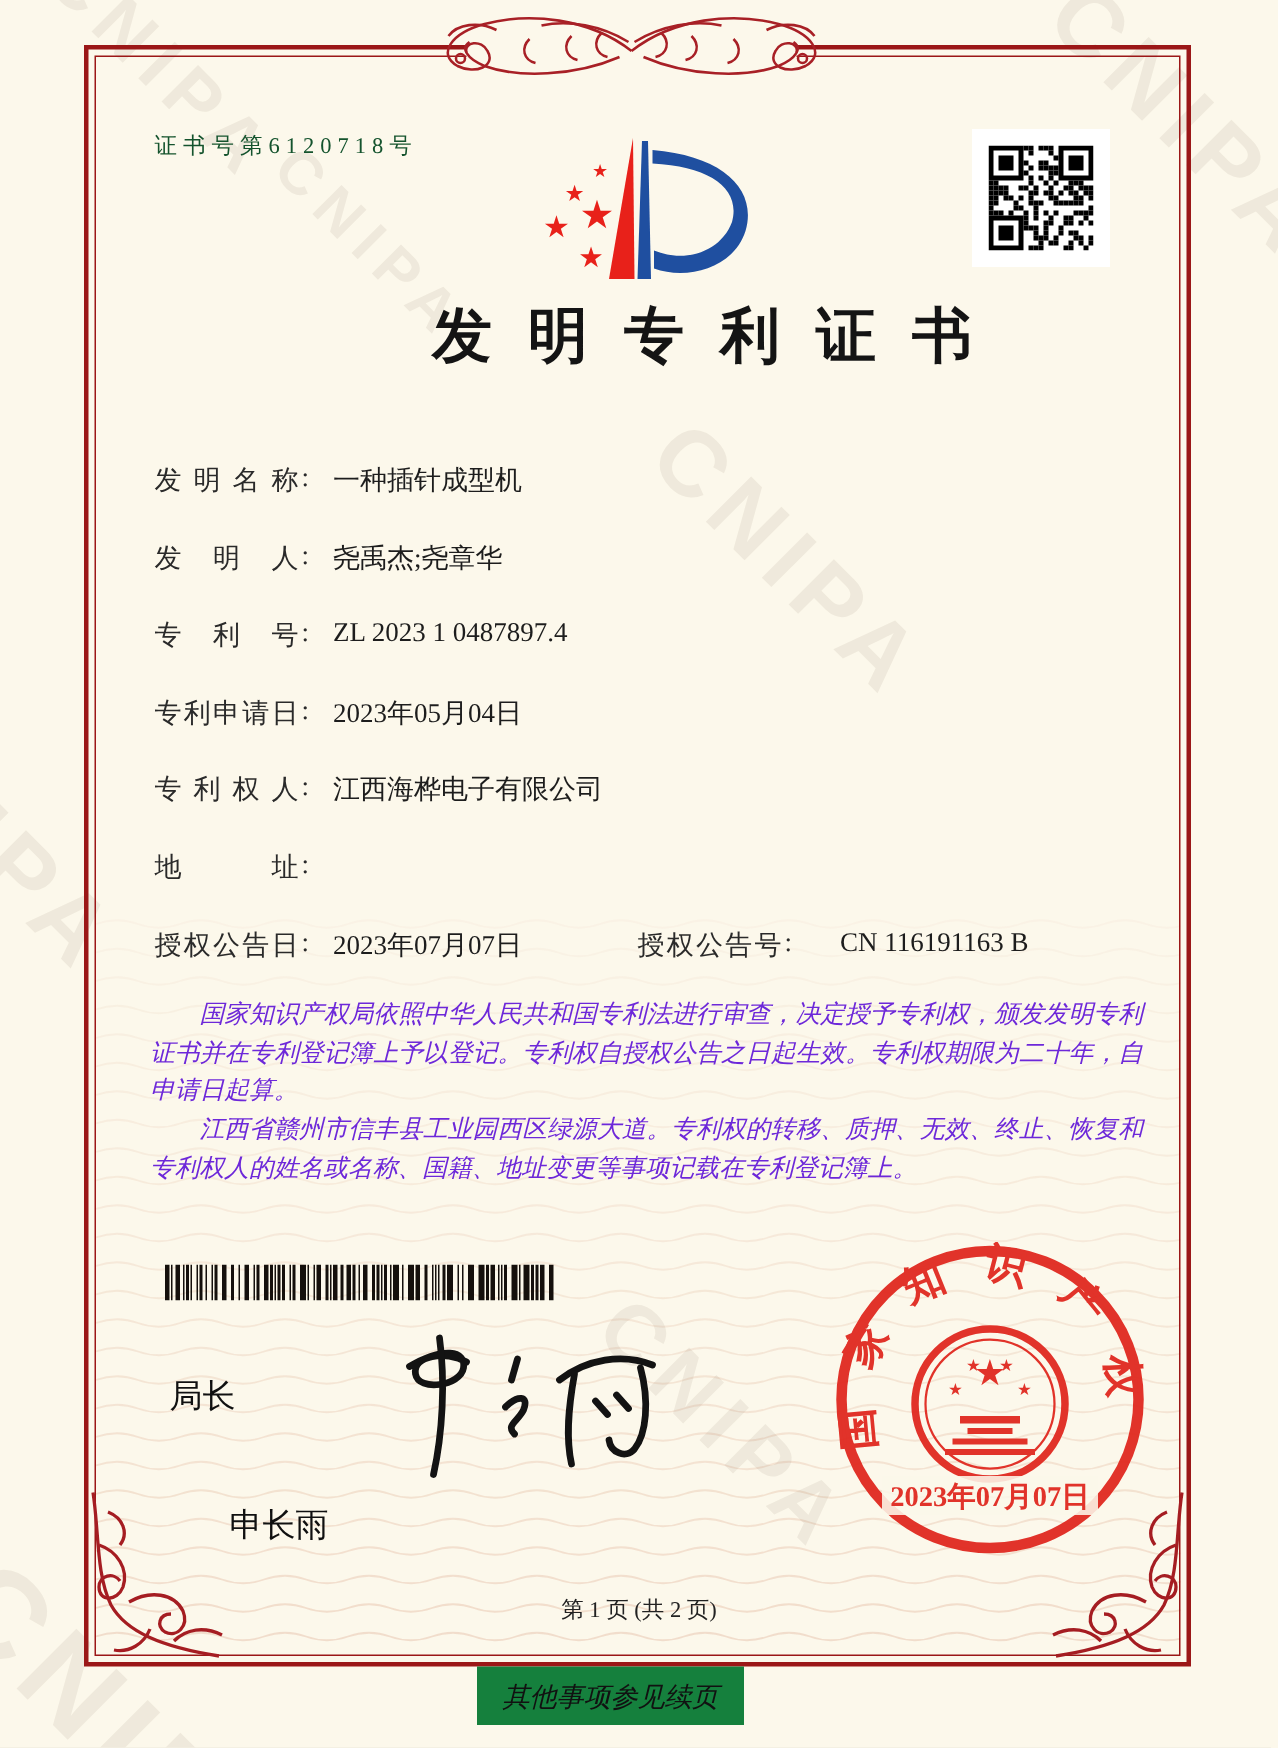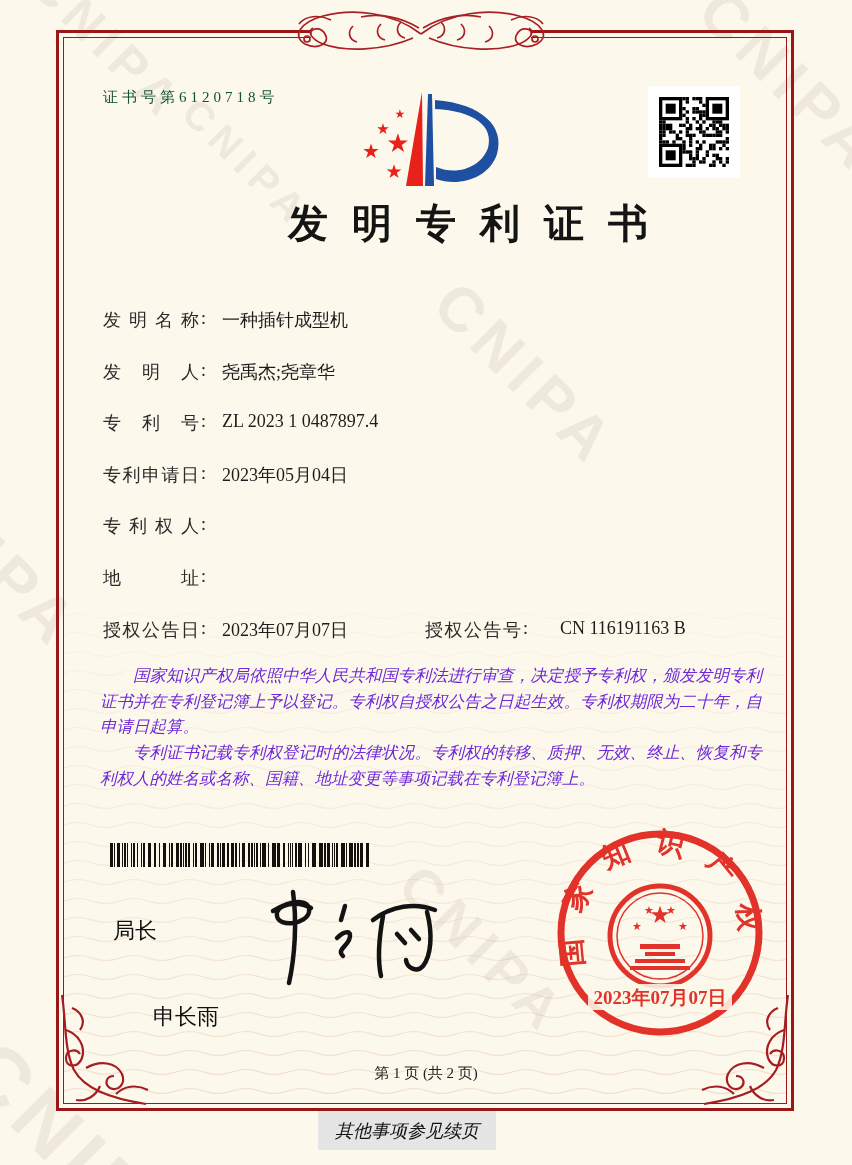--- a/index.html
+++ b/index.html
@@ -28,21 +28,21 @@
   .flabel2{position:absolute;left:425px;top:0;color:#2a2a2a;}
   .fvalue2{position:absolute;left:560px;top:0;white-space:nowrap;}
   
   .para{position:absolute;left:100px;width:662px;font-size:16.5px;line-height:25.5px;font-style:italic;
         color:#6d28d9;text-indent:2em;text-align:justify;}
   
   .signer{position:absolute;left:113px;font-family:"Liberation Sans","DejaVu Sans",sans-serif;
           font-size:22px;color:#101010;}
   
   .page-info{position:absolute;left:0;top:1064px;width:852px;text-align:center;font-size:15px;color:#222;}
-  .cont-box{position:absolute;left:318px;top:1111px;width:178px;height:39px;background:#e5e5e5;
+  .cont-box{position:absolute;left:318px;top:1111px;width:178px;height:39px;background:#15803d;
             display:flex;align-items:center;justify-content:center;font-size:18px;font-style:italic;color:#111;}
 </style>
 </head>
 <body>
 
 <div id="page">
 
   <svg id="waves" class="abs" style="left:64px;top:608px;" width="723" height="494" viewBox="0 0 723 494">
       <path d="M0,8 q14,-5 28,0 q14,5 28,0 q14,-5 28,0 q14,5 28,0 q14,-5 28,0 q14,5 28,0 q14,-5 28,0 q14,5 28,0 q14,-5 28,0 q14,5 28,0 q14,-5 28,0 q14,5 28,0 q14,-5 28,0 q14,5 28,0 q14,-5 28,0 q14,5 28,0 q14,-5 28,0 q14,5 28,0 q14,-5 28,0 q14,5 28,0 q14,-5 28,0 q14,5 28,0 q14,-5 28,0 q14,5 28,0 q14,-5 28,0 q14,5 28,0" fill="none" stroke="#ecd0bc" stroke-width="1.2" opacity="0.12"></path>
       <path d="M0,27 q14,-5 28,0 q14,5 28,0 q14,-5 28,0 q14,5 28,0 q14,-5 28,0 q14,5 28,0 q14,-5 28,0 q14,5 28,0 q14,-5 28,0 q14,5 28,0 q14,-5 28,0 q14,5 28,0 q14,-5 28,0 q14,5 28,0 q14,-5 28,0 q14,5 28,0 q14,-5 28,0 q14,5 28,0 q14,-5 28,0 q14,5 28,0 q14,-5 28,0 q14,5 28,0 q14,-5 28,0 q14,5 28,0 q14,-5 28,0 q14,5 28,0" fill="none" stroke="#ecd0bc" stroke-width="1.2" opacity="0.14"></path>
@@ -324,20 +324,21 @@
         </span><span class="colon">:</span></span>
     <span class="fvalue">2023年05月04日</span>
   </div>
   <div class="row" style="top:514px;">
     <span class="flabel"><span class="char-justify">
           <span>专</span>
           <span>利</span>
           <span>权</span>
           <span>人</span>
         </span><span class="colon">:</span></span>
+    <span class="fvalue">江西海桦电子有限公司</span>
   </div>
   <div class="row" style="top:566px;">
     <span class="flabel"><span class="char-justify">
           <span>地</span>
           <span>址</span>
         </span><span class="colon">:</span></span>
   </div>
   <div class="row" style="top:618px;">
     <span class="flabel"><span class="char-justify">
           <span>授</span>
@@ -351,21 +352,21 @@
           <span>授</span>
           <span>权</span>
           <span>公</span>
           <span>告</span>
           <span>号</span>
         </span><span class="colon">:</span></span>
     <span class="fvalue2">CN 116191163 B</span>
   </div>
 
   <div class="para" style="top:663px;">国家知识产权局依照中华人民共和国专利法进行审查，决定授予专利权，颁发发明专利证书并在专利登记簿上予以登记。专利权自授权公告之日起生效。专利权期限为二十年，自申请日起算。</div>
-  <div class="para" style="top:740px;">专利证书记载专利权登记时的法律状况。专利权的转移、质押、无效、终止、恢复和专利权人的姓名或名称、国籍、地址变更等事项记载在专利登记簿上。</div>
+  <div class="para" style="top:740px;">江西省赣州市信丰县工业园西区绿源大道。专利权的转移、质押、无效、终止、恢复和专利权人的姓名或名称、国籍、地址变更等事项记载在专利登记簿上。</div>
 
   <svg id="barcode" class="abs" style="left:110px;top:843px;" width="262" height="24" viewBox="0 0 262 24">
       <rect x="0" y="0" width="3" height="24" fill="#15100c"></rect>
       <rect x="4" y="0" width="1" height="24" fill="#15100c"></rect>
       <rect x="7" y="0" width="3" height="24" fill="#15100c"></rect>
       <rect x="12" y="0" width="1" height="24" fill="#15100c"></rect>
       <rect x="14" y="0" width="2" height="24" fill="#15100c"></rect>
       <rect x="17" y="0" width="1" height="24" fill="#15100c"></rect>
       <rect x="21" y="0" width="1" height="24" fill="#15100c"></rect>
       <rect x="23" y="0" width="2" height="24" fill="#15100c"></rect>

